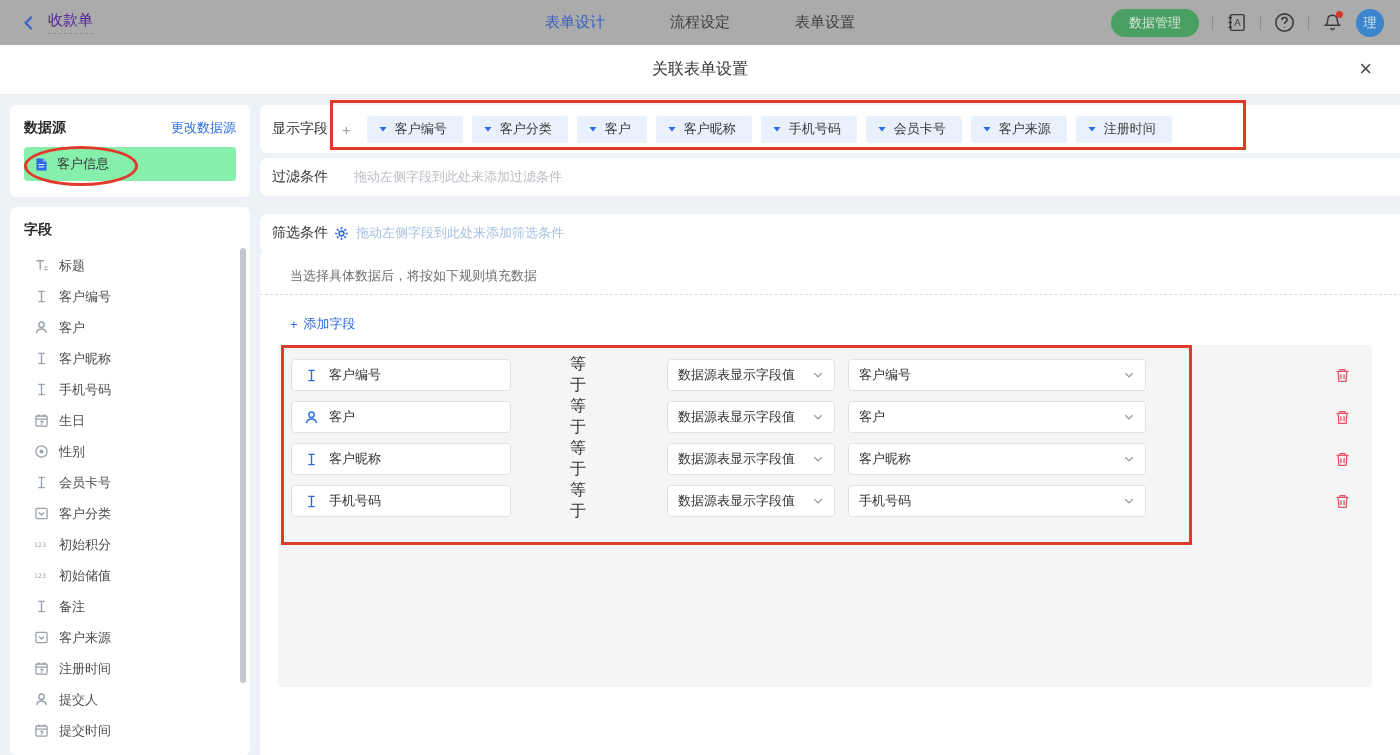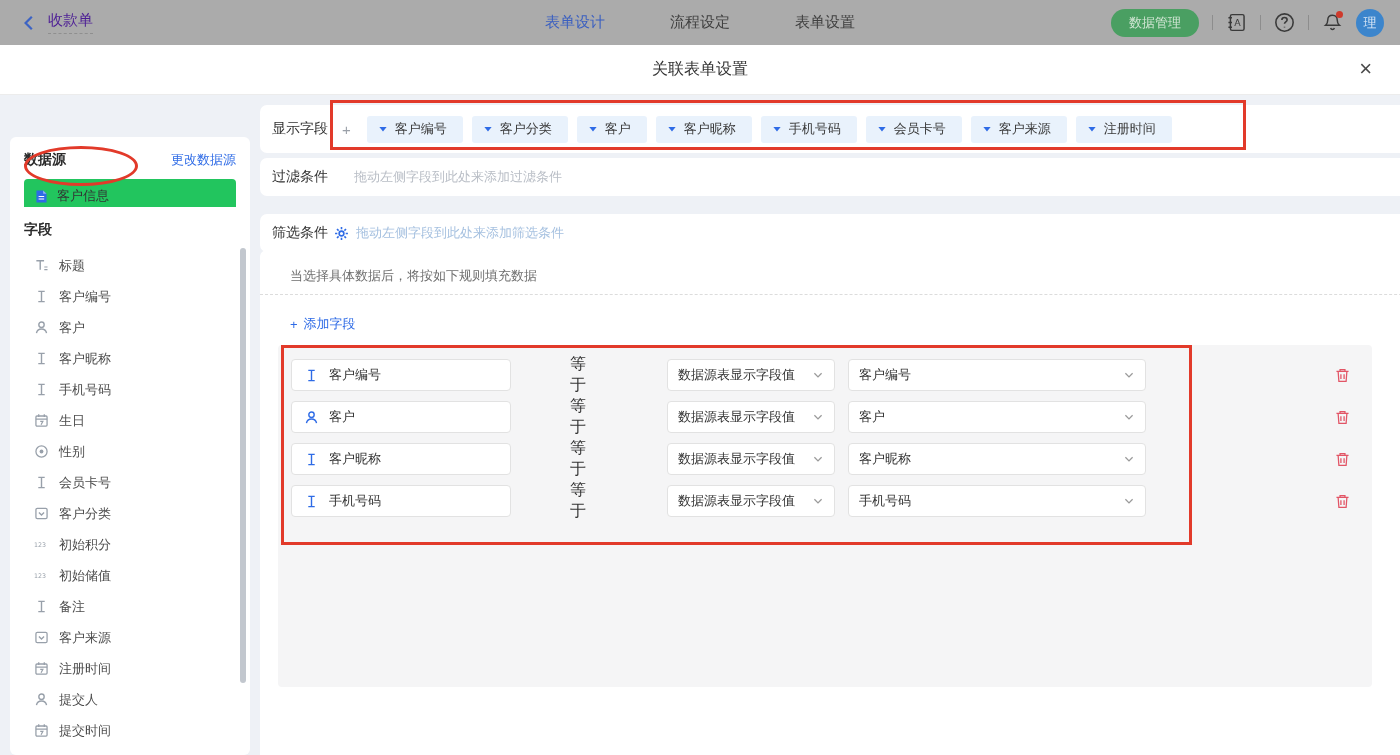--- a/index.html
+++ b/index.html
@@ -26,25 +26,25 @@
   
   .modal-head { position:absolute; left:0; top:45px; width:1400px; height:50px; background:#fff; border-bottom:1px solid #ececec; display:flex; align-items:center; justify-content:center; }
   .modal-title { font-size:16px; color:#333; font-weight:500; }
   .modal-close { position:absolute; right:28px; top:10px; font-size:22px; color:#4a4a4a; line-height:28px; cursor:pointer; }
 
   
   .body { position:absolute; left:0; top:95px; width:1400px; height:660px; background:#eef1f6; }
   .card { background:#fff; position:absolute; }
 
   
-  .ds-card { left:10px; top:10px; width:240px; height:92px; border-radius:6px; padding:14px 14px 0;margin-top:32px; }
+  .ds-card { left:10px; top:10px; width:240px; height:92px; border-radius:6px; padding:14px 14px 0; }
   .ds-head { display:flex; align-items:center; justify-content:space-between; }
   .panel-title { font-size:14px; font-weight:bold; color:#2b2b2b; }
   .link { color:#2e6be6; font-size:13px; cursor:pointer; }
-  .ds-item { margin-top:10px; height:34px; background:#22c55e; border-radius:4px; display:flex; align-items:center; gap:8px; padding:0 10px; }
+  .ds-item { margin-top:10px; height:34px; background:#86efac; border-radius:4px; display:flex; align-items:center; gap:8px; padding:0 10px; }
   .ds-item .ic { width:15px; height:15px; }
   .fields-card { left:10px; top:112px; width:240px; height:548px; border-radius:6px; padding:14px 0 0 14px; overflow:hidden; }
   .fields-list { margin-top:11px; }
   .field-row { height:31px; display:flex; align-items:center; gap:10px; padding-left:10px; cursor:grab; }
   .field-row .ic { width:15px; height:15px; color:#98a0aa; }
   .field-label { color:#4c4c4c; }
   .fl-scrollbar { position:absolute; right:4px; top:41px; width:6px; height:435px; border-radius:3px; background:#c2c7ce; }
 
   
   .m-card { left:260px; width:1312px; border-radius:7px; }

